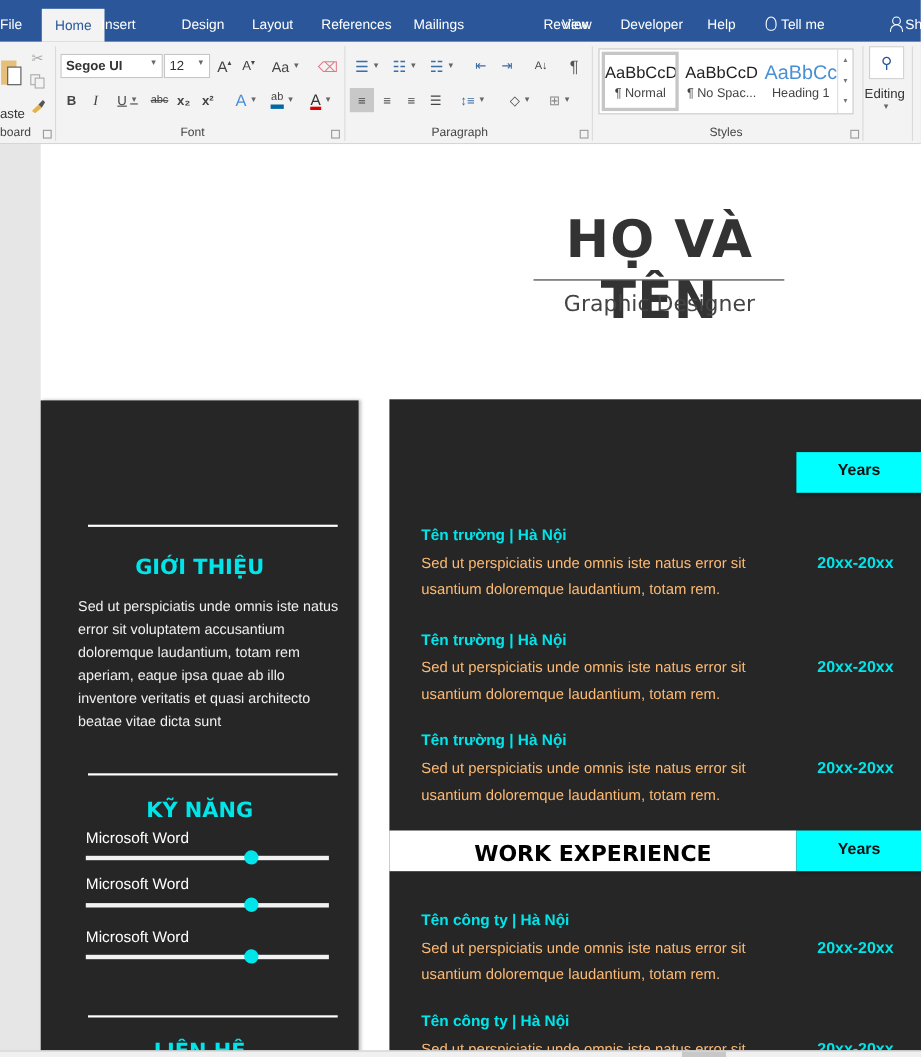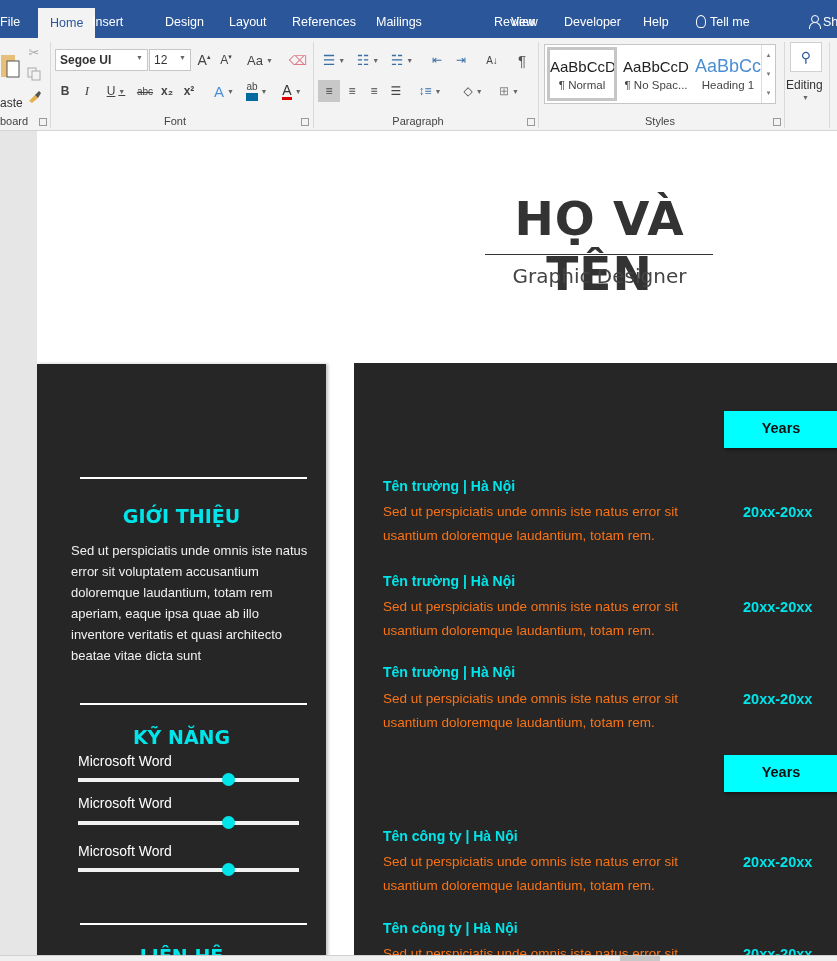--- a/index.html
+++ b/index.html
@@ -44,21 +44,21 @@
   .l-text { position: absolute; left: 34px; width: 240px; color: #f0f0f0; font-size: 13px; line-height: 21px; }
   .skill-name { position: absolute; left: 41px; color: #fff; font-size: 14px; }
   .skill-bar { position: absolute; left: 41px; width: 221px; height: 4px; background: #f2f2f2; cursor: pointer; }
   .skill-knob { position: absolute; top: -5px; width: 13px; height: 13px; border-radius: 50%; background: #00e5ea; }
 
   .right-col { position: absolute; left: 317px; top: 232px; width: 497px; height: 600px; background: #262626; }
   .sec-head { position: absolute; left: 0; width: 370px; height: 37px; background: #fff; }
   .sec-head-text { position: absolute; left: 0; width: 370px; text-align: center; font-size: 20px; font-weight: bold; color: #000; line-height: 42px; font-family: "DejaVu Sans", sans-serif; }
   .years-badge { position: absolute; left: 370px; width: 114px; height: 37px; background: #00ffff; text-align: center; font-weight: bold; font-size: 14.5px; color: #111; line-height: 35px; box-shadow: 1px 2px 3px rgba(0,0,0,.4); }
   .entry-title { position: absolute; left: 29px; color: #00e5ea; font-weight: bold; font-size: 14px; }
-  .entry-desc { position: absolute; left: 29px; width: 320px; color: #f97316; font-size: 13.5px; line-height: 24px; }
+  .entry-desc { position: absolute; left: 29px; width: 320px; color: #fdba74; font-size: 13.5px; line-height: 24px; }
   .entry-years { position: absolute; left: 389px; color: #00e5ea; font-weight: bold; font-size: 14.5px; }
 
   .hscroll { position: absolute; left: 0; top: 955px; width: 837px; height: 6px; background: #f0f0f0; border-top: 1px solid #d0d0d0; }
   .hscroll-thumb { position: absolute; left: 620px; top: 0; width: 40px; height: 6px; background: #c8c8c8; }
 </style>
 </head>
 <body>
 
 <div class="tabbar">
   <span class="tab" style="left:0;">File</span>
@@ -136,21 +136,21 @@
       <span>x₂</span>
     </div>
   <div class="ibtn" style="left:180px;top:43px;width:18px;height:20px;font-weight:bold;">
       <span>x²</span>
     </div>
   <div class="ibtn" style="left:210px;top:43px;width:28px;height:20px;color:#4a90d9;font-size:15px;">
       <span>A</span>
       <span class="dd">▼</span>
     </div>
   <div class="ibtn" style="left:242px;top:43px;width:30px;height:20px;">
-      <span style="border-bottom:8px solid #0369a1;font-size:10px;line-height:12px;">ab</span>
+      <span style="border-bottom:4px solid #0369a1;font-size:10px;line-height:12px;">ab</span>
       <span class="dd">▼</span>
     </div>
   <div class="ibtn" style="left:277px;top:43px;width:30px;height:20px;">
       <span style="border-bottom:3px solid #d00;font-size:14px;line-height:14px;color:#333;">A</span>
       <span class="dd">▼</span>
     </div>
   <span class="group-label" style="left:55px;width:240px;">Font</span>
   <span class="launcher" style="left:301px;"></span>
   <div class="gsep" style="left:313px;"></div>
 
@@ -276,20 +276,23 @@
       <div class="entry-years" style="top:141px;">20xx-20xx</div>
 
       <div class="entry-title" style="top:210px;">Tên trường | Hà Nội</div>
       <div class="entry-desc" style="top:232px;">Sed ut perspiciatis unde omnis iste natus error sit usantium doloremque laudantium, totam rem.</div>
       <div class="entry-years" style="top:236px;">20xx-20xx</div>
 
       <div class="entry-title" style="top:301px;">Tên trường | Hà Nội</div>
       <div class="entry-desc" style="top:324px;">Sed ut perspiciatis unde omnis iste natus error sit usantium doloremque laudantium, totam rem.</div>
       <div class="entry-years" style="top:328px;">20xx-20xx</div>
 
+      <div class="sec-head" style="top:392px;">
+        <div class="sec-head-text">WORK EXPERIENCE</div>
+      </div>
       <div class="years-badge" style="top:392px;">Years</div>
 
       <div class="entry-title" style="top:465px;">Tên công ty | Hà Nội</div>
       <div class="entry-desc" style="top:487px;">Sed ut perspiciatis unde omnis iste natus error sit usantium doloremque laudantium, totam rem.</div>
       <div class="entry-years" style="top:491px;">20xx-20xx</div>
 
       <div class="entry-title" style="top:557px;">Tên công ty | Hà Nội</div>
       <div class="entry-desc" style="top:579px;">Sed ut perspiciatis unde omnis iste natus error sit</div>
       <div class="entry-years" style="top:583px;">20xx-20xx</div>
     </div>

